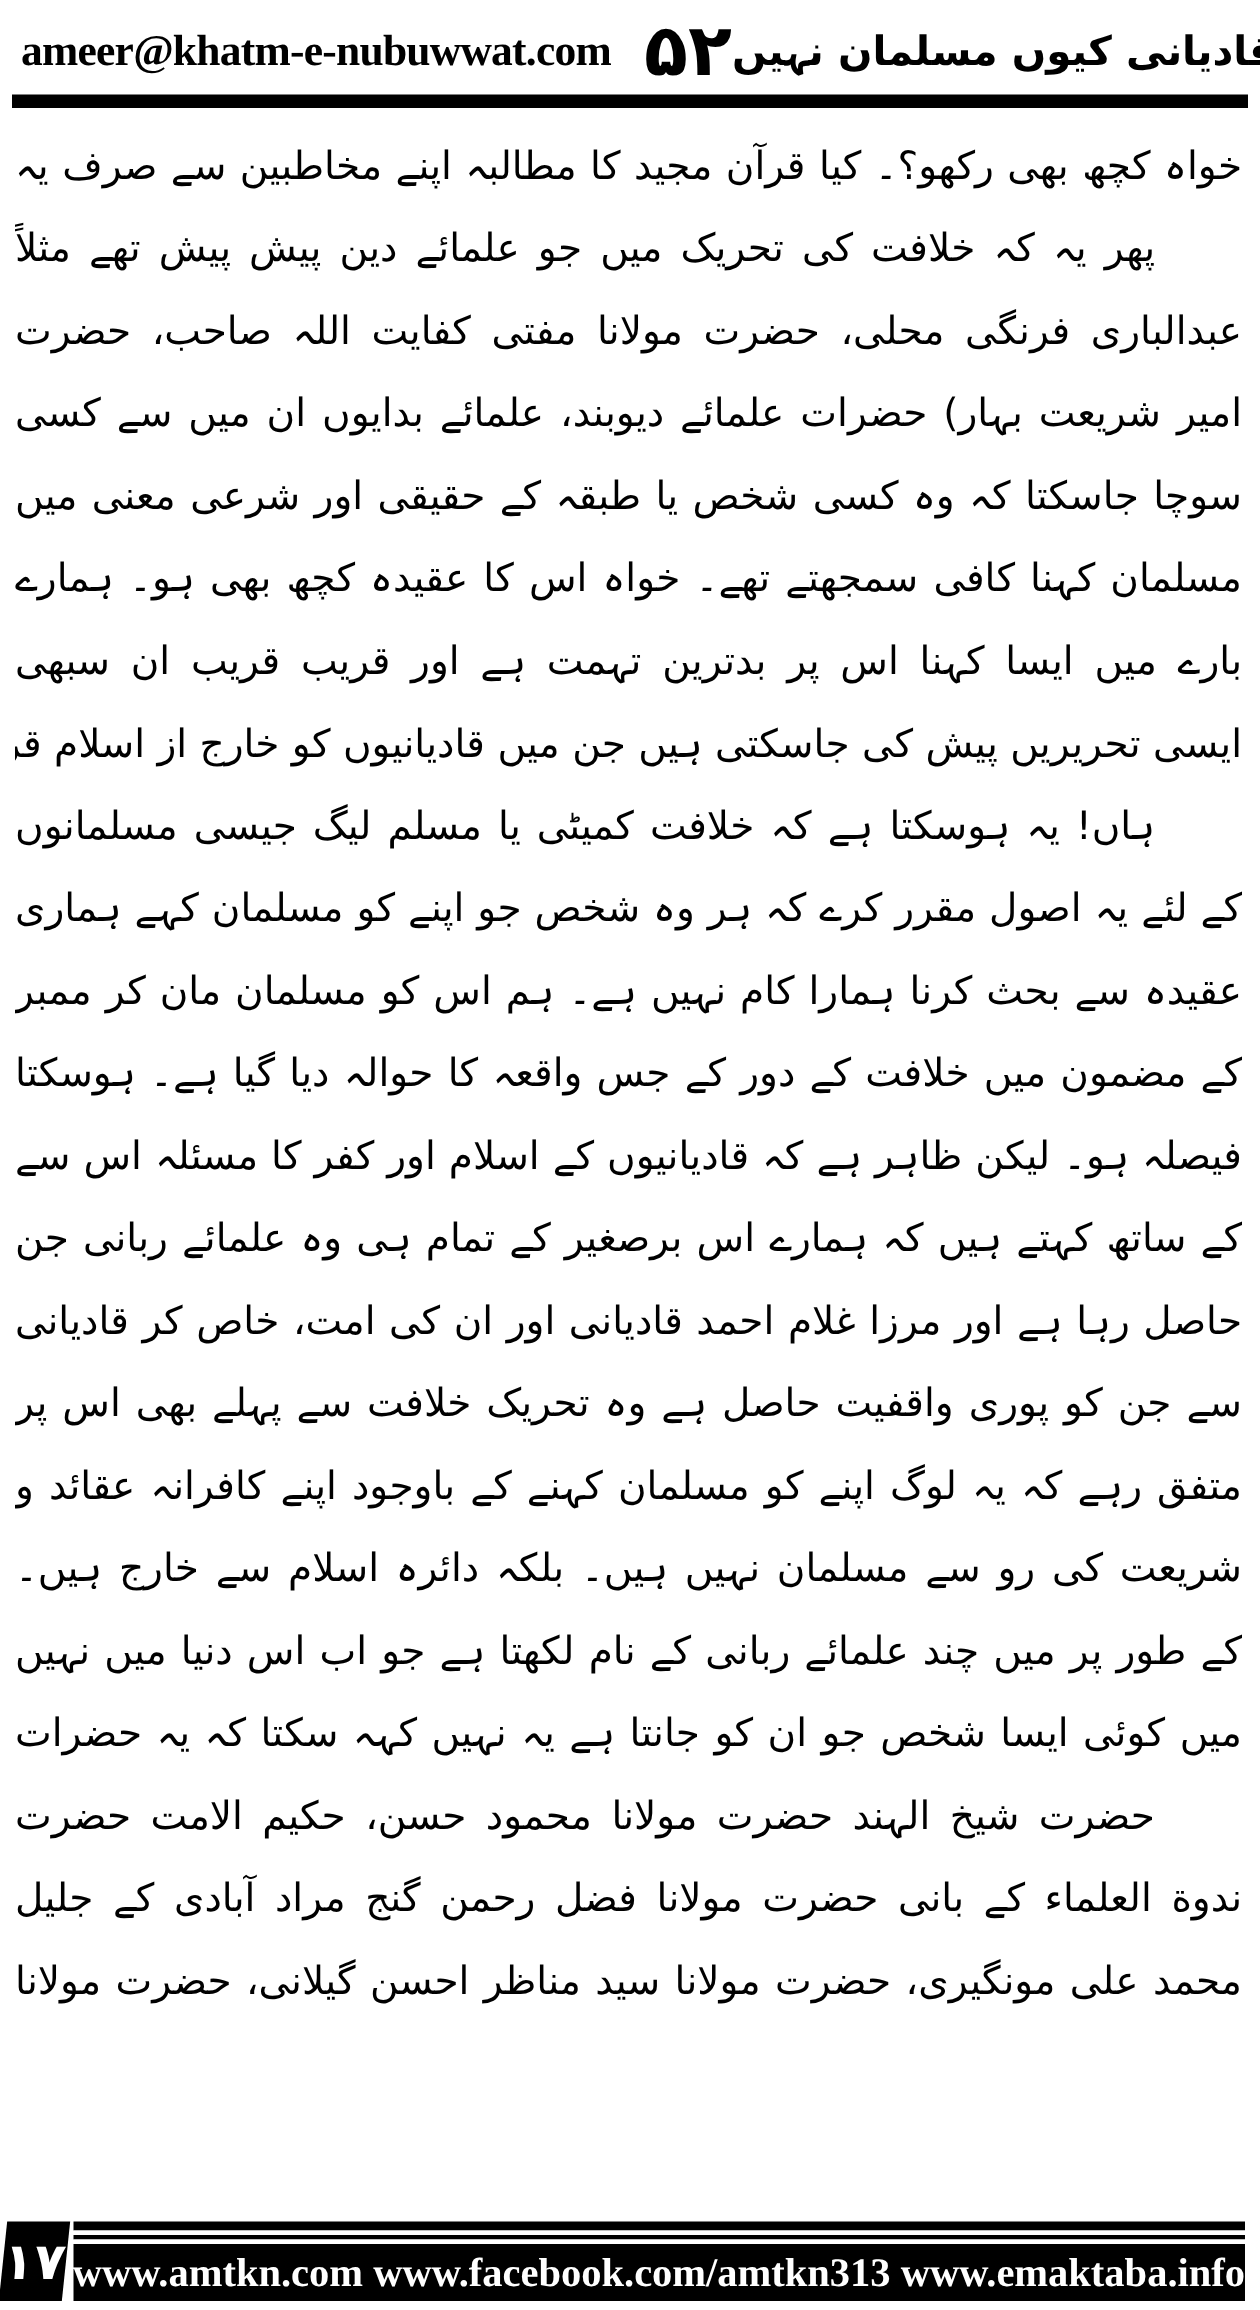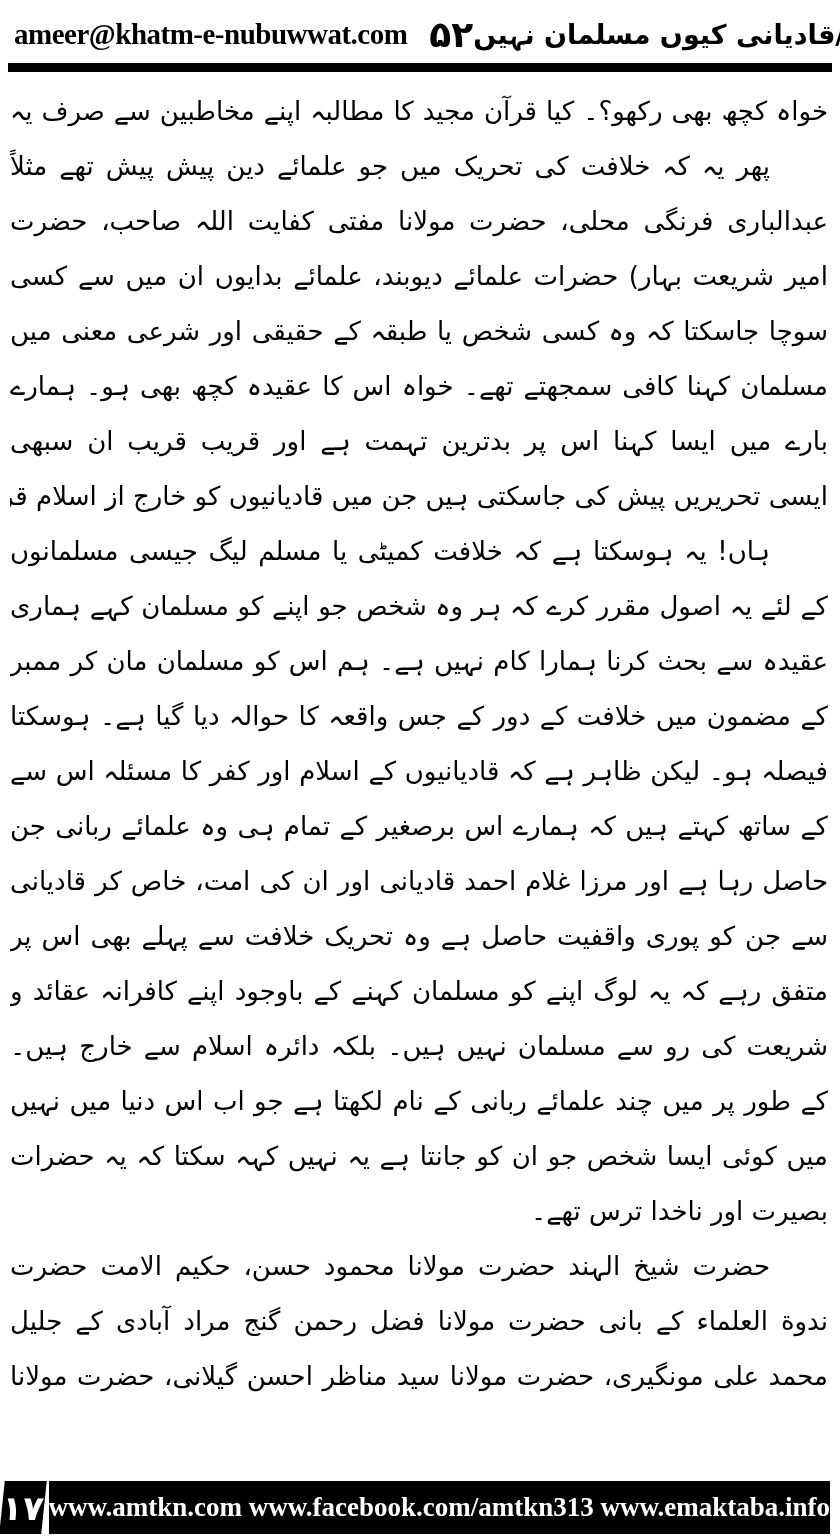--- a/index.html
+++ b/index.html
@@ -28,21 +28,21 @@
   .header-email {
     font-family: "Liberation Serif", serif;
     font-weight: bold;
     font-size: 29px;
     letter-spacing: -0.5px;
     white-space: nowrap;
   }
   .header-pagenum {
     font-family: "DejaVu Sans", sans-serif;
     font-weight: bold;
-    font-size: 36px;
+    font-size: 48px;
     margin-left: 22px;
     direction: rtl;
   }
   .header-title {
     flex: 1;
     text-align: right;
     direction: rtl;
     font-weight: bold;
     font-size: 27px;
     white-space: nowrap;
@@ -88,21 +88,21 @@
     font-size: 34px;
     font-weight: bold;
     direction: rtl;
     transform: skewX(-6deg);
     margin-left: 2px;
   }
   .footer-main {
     flex: 1;
     margin-left: 5px;
     display: flex;
-    flex-direction: row;
+    flex-direction: column;
   }
   .stripe-thick { height: 6px; background: #000; }
   .stripe-gap   { height: 3px; background: #fff; }
   .stripe-thin  { height: 3px; background: #000; }
   .footer-bar {
     flex: 1;
     background: #000;
     color: #fff;
     display: flex;
     align-items: center;
@@ -140,21 +140,20 @@
       <div class="line justify">عقیدہ سے بحث کرنا ہمارا کام نہیں ہے۔ ہم اس کو مسلمان مان کر ممبر بنا لیں گے۔ فارقلیط صاحب</div>
       <div class="line justify">کے مضمون میں خلافت کے دور کے جس واقعہ کا حوالہ دیا گیا ہے۔ ہوسکتا ہے کہ وہ اسی قسم کا کوئی</div>
       <div class="line justify">فیصلہ ہو۔ لیکن ظاہر ہے کہ قادیانیوں کے اسلام اور کفر کا مسئلہ اس سے بالکل مختلف ہے۔ ہم وثوق</div>
       <div class="line justify">کے ساتھ کہتے ہیں کہ ہمارے اس برصغیر کے تمام ہی وہ علمائے ربانی جن کو علم دین میں رسوخ</div>
       <div class="line justify">حاصل رہا ہے اور مرزا غلام احمد قادیانی اور ان کی امت، خاص کر قادیانی پارٹی کے عقائد و خیالات</div>
       <div class="line justify">سے جن کو پوری واقفیت حاصل ہے وہ تحریک خلافت سے پہلے بھی اس پر متفق تھے اور بعد میں بھی</div>
       <div class="line justify">متفق رہے کہ یہ لوگ اپنے کو مسلمان کہنے کے باوجود اپنے کافرانہ عقائد و خیالات کی وجہ سے</div>
       <div class="line justify">شریعت کی رو سے مسلمان نہیں ہیں۔ بلکہ دائرہ اسلام سے خارج ہیں۔ اس سلسلہ میں صرف مثال</div>
       <div class="line justify">کے طور پر میں چند علمائے ربانی کے نام لکھتا ہے جو اب اس دنیا میں نہیں ہیں اور جن کے بارے</div>
       <div class="line justify">میں کوئی ایسا شخص جو ان کو جانتا ہے یہ نہیں کہہ سکتا کہ یہ حضرات تکفیر کے بارے میں بے احتیاط بے</div>
-      <div class="line end">بصیرت اور ناخدا ترس تھے۔</div>
       <div class="line indent">حضرت شیخ الہند حضرت مولانا محمود حسن، حکیم الامت حضرت مولانا اشرف علی تھانوی،</div>
       <div class="line justify">ندوة العلماء کے بانی حضرت مولانا فضل رحمن گنج مراد آبادی کے جلیل القدر خلیفہ حضرت مولانا</div>
       <div class="line justify">محمد علی مونگیری، حضرت مولانا سید مناظر احسن گیلانی، حضرت مولانا مفتی کفایت اللہ، حضرت مولانا</div>
     </div>
 
   <div class="footer">
     <div class="footer-num-box">۱۷</div>
     <div class="footer-main">
       <div class="stripe-thick"></div>
       <div class="stripe-gap"></div>

